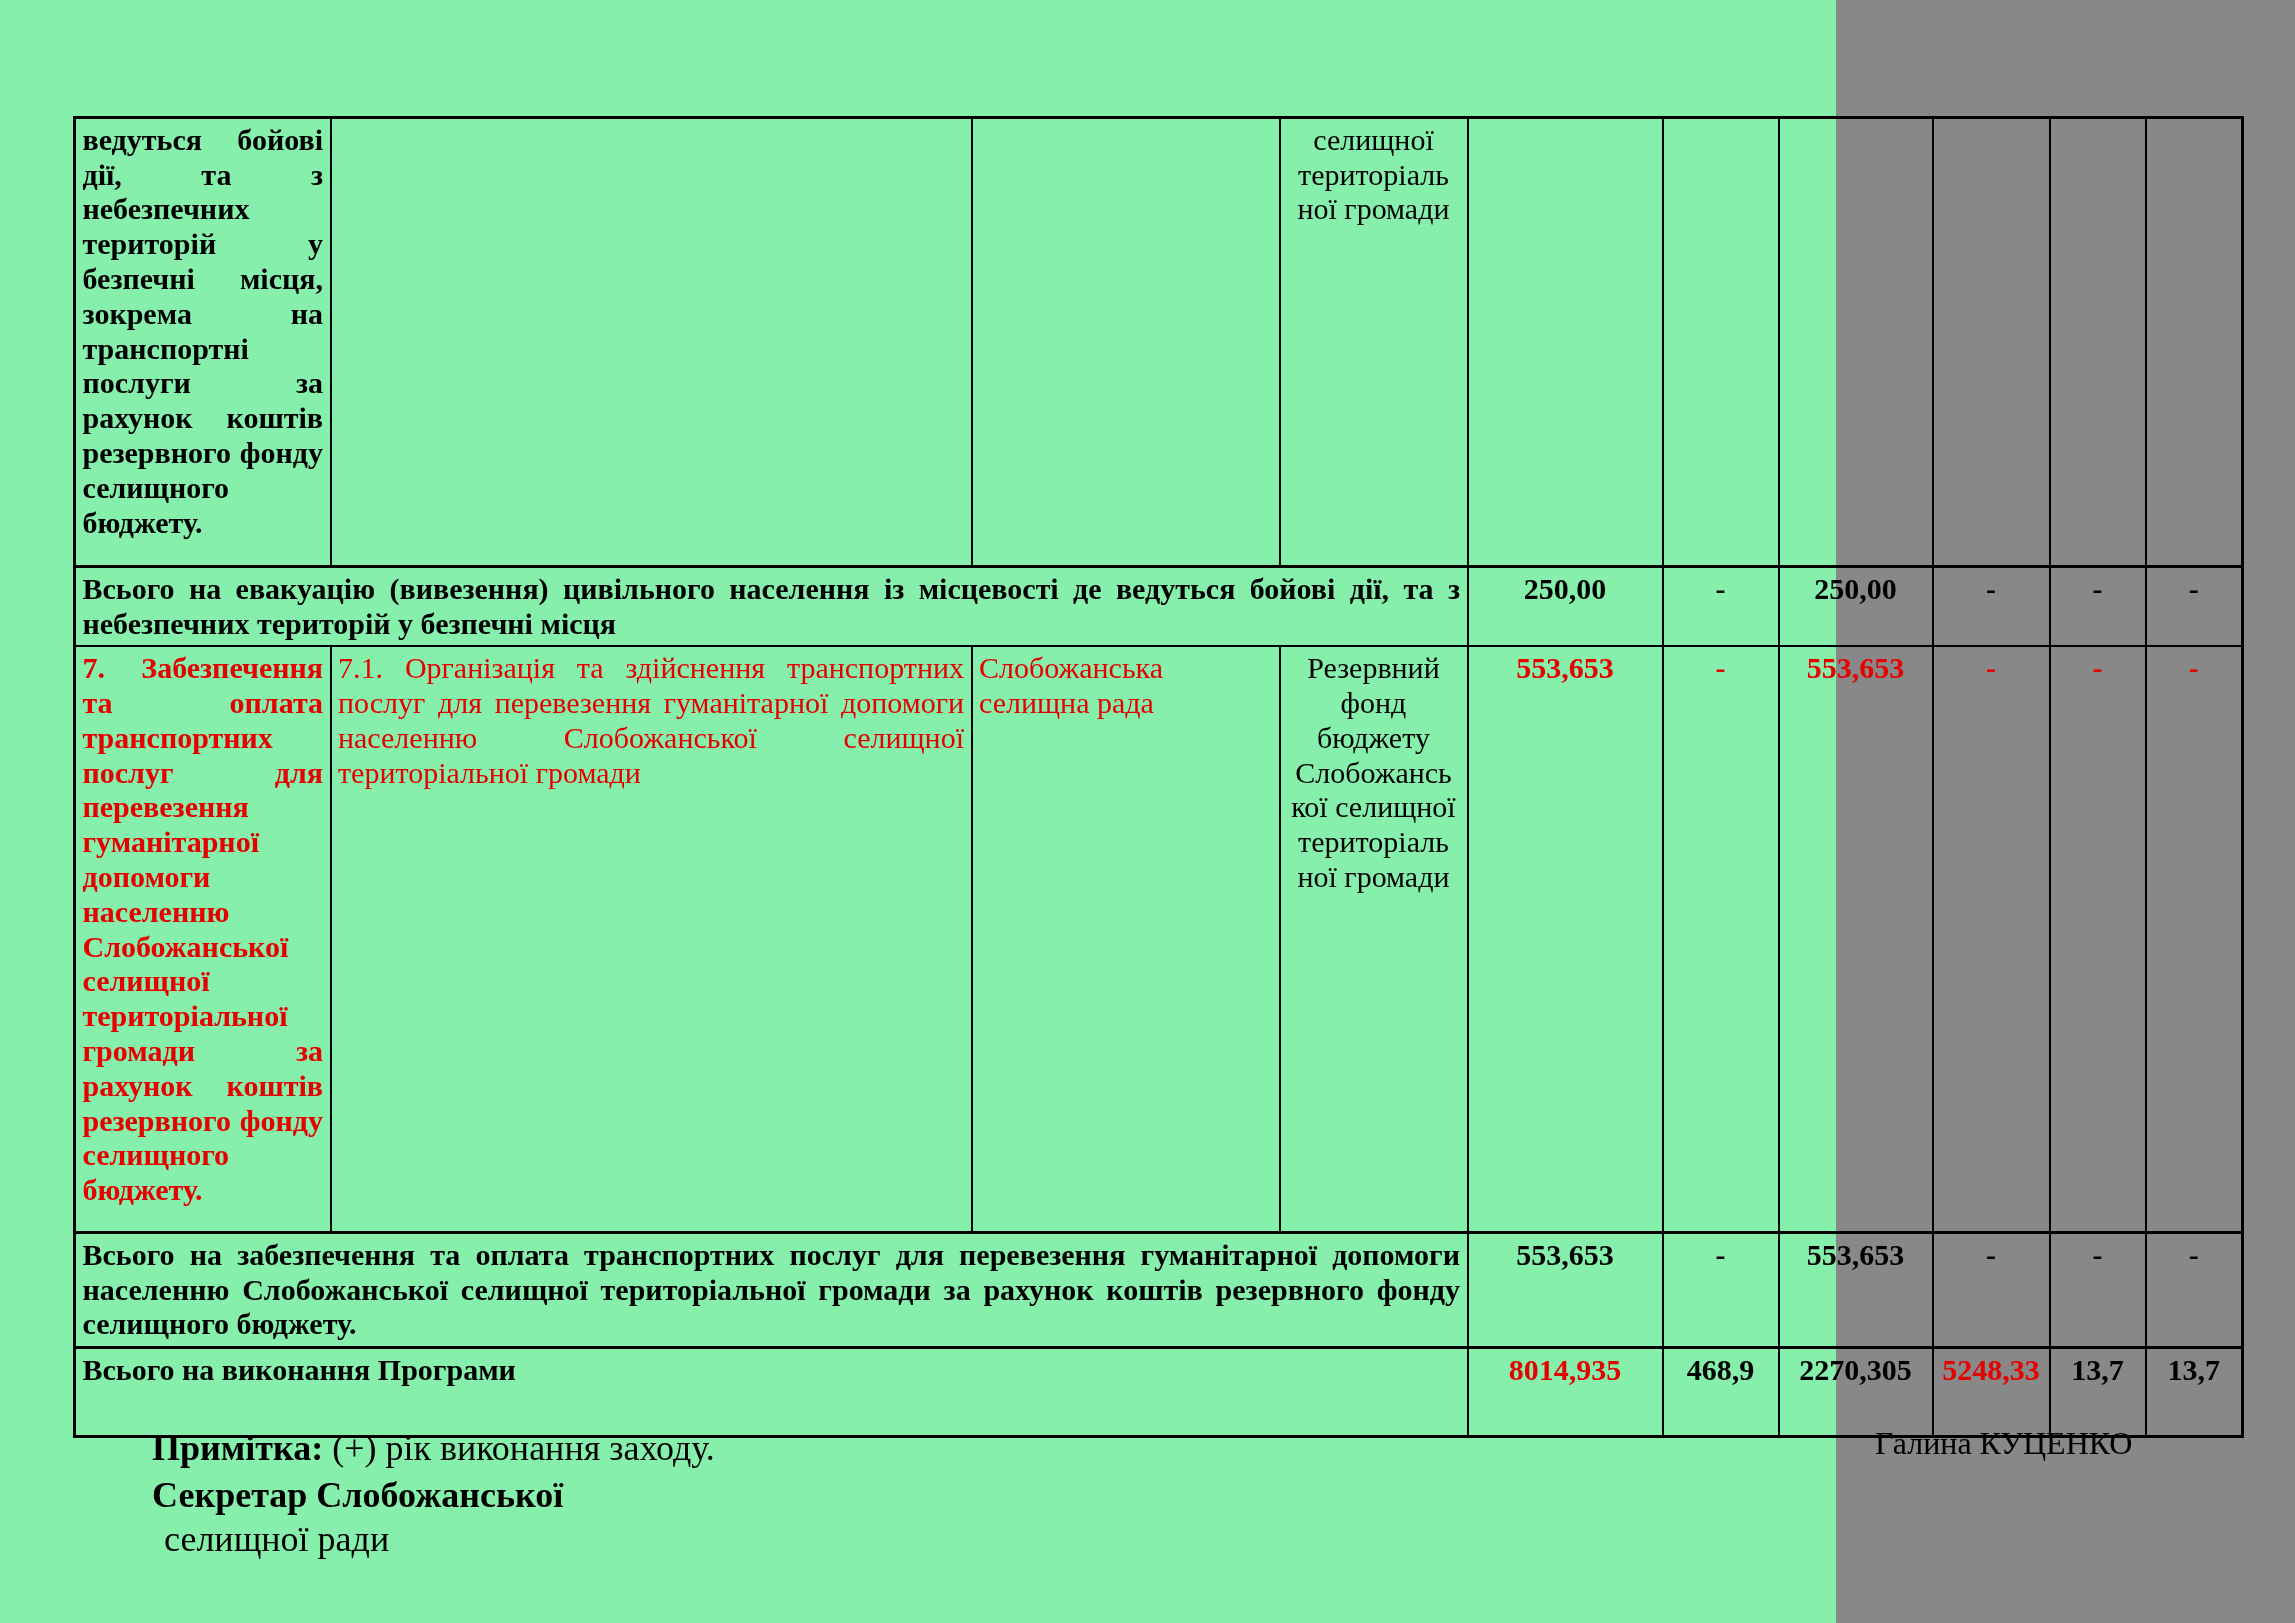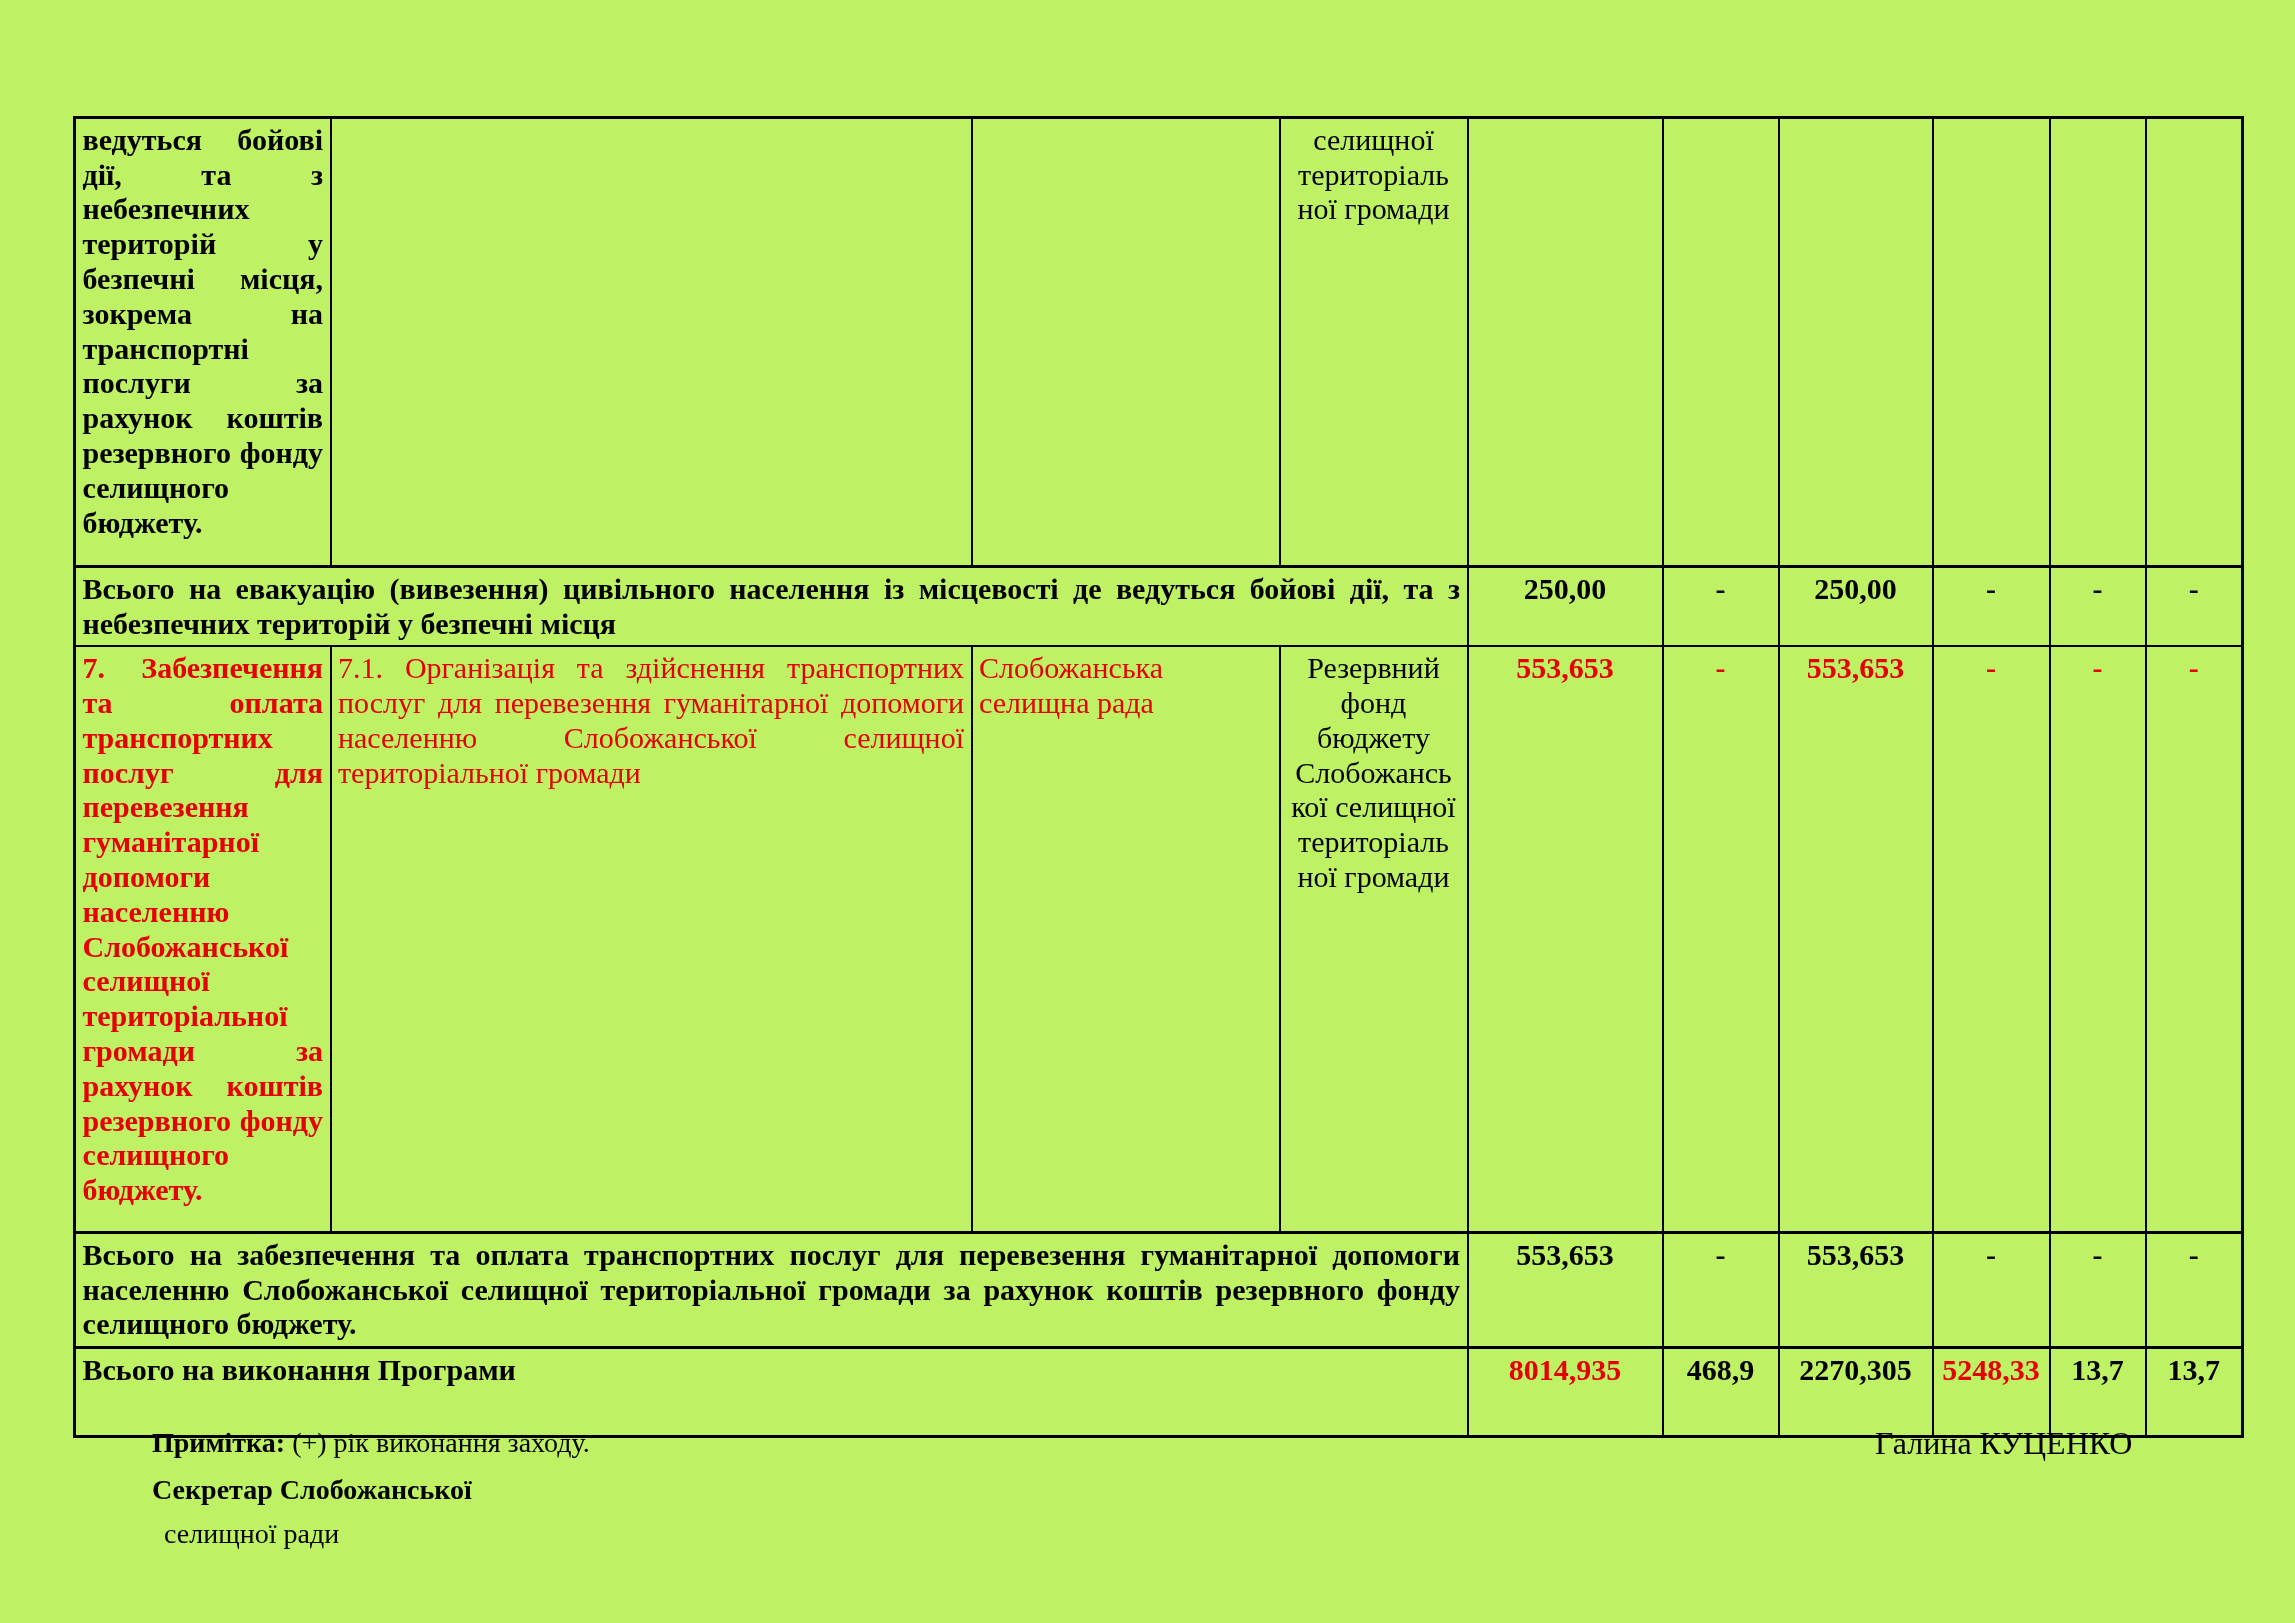--- a/index.html
+++ b/index.html
@@ -1,19 +1,19 @@
 <!DOCTYPE html>
 <html style="font-size:10.5px"><head>
 <meta charset="utf-8">
 <style>
   html,body{margin:0;padding:0;background:#888;}
   #page{
     position:relative;
-    width:2295px;height:1623px;
-    background:#bef264;
+    width:1836px;height:1623px;
+    background:#86efac;
     font-family:"Liberation Serif","DejaVu Serif",serif;
     color:#000;
   }
   #budget-table-wrap{position:absolute;left:73px;top:116px;}
   table.tbl{
     border-collapse:collapse;
     table-layout:fixed;
     width:2169px;
   }
   table.tbl td{
@@ -41,21 +41,21 @@
   td.merged-label{
     font-weight:bold;
     text-align:justify;
     padding:2.6px 11.8px 2.6px 7.9px;
     line-height:1.17;
     border-radius:20px;
   }
   .red{color:#e60000;}
   #footer-note,#sig-line1,#sig-line2,#sig-name{
     position:absolute;
-    font-size:28px;
+    font-size:36px;
     white-space:nowrap;
   }
   #footer-note{left:152px;top:1427px;}
   #footer-note .note-label{font-weight:bold;}
   #sig-line1{left:152px;top:1474px;font-weight:bold;}
   #sig-line2{left:156px;top:1518px;margin-left:8px;}
   #sig-name{left:1875px;top:1425px;font-size:32px;font-family:Liberation Serif, serif;}
 </style>
 </head>
 <body>

